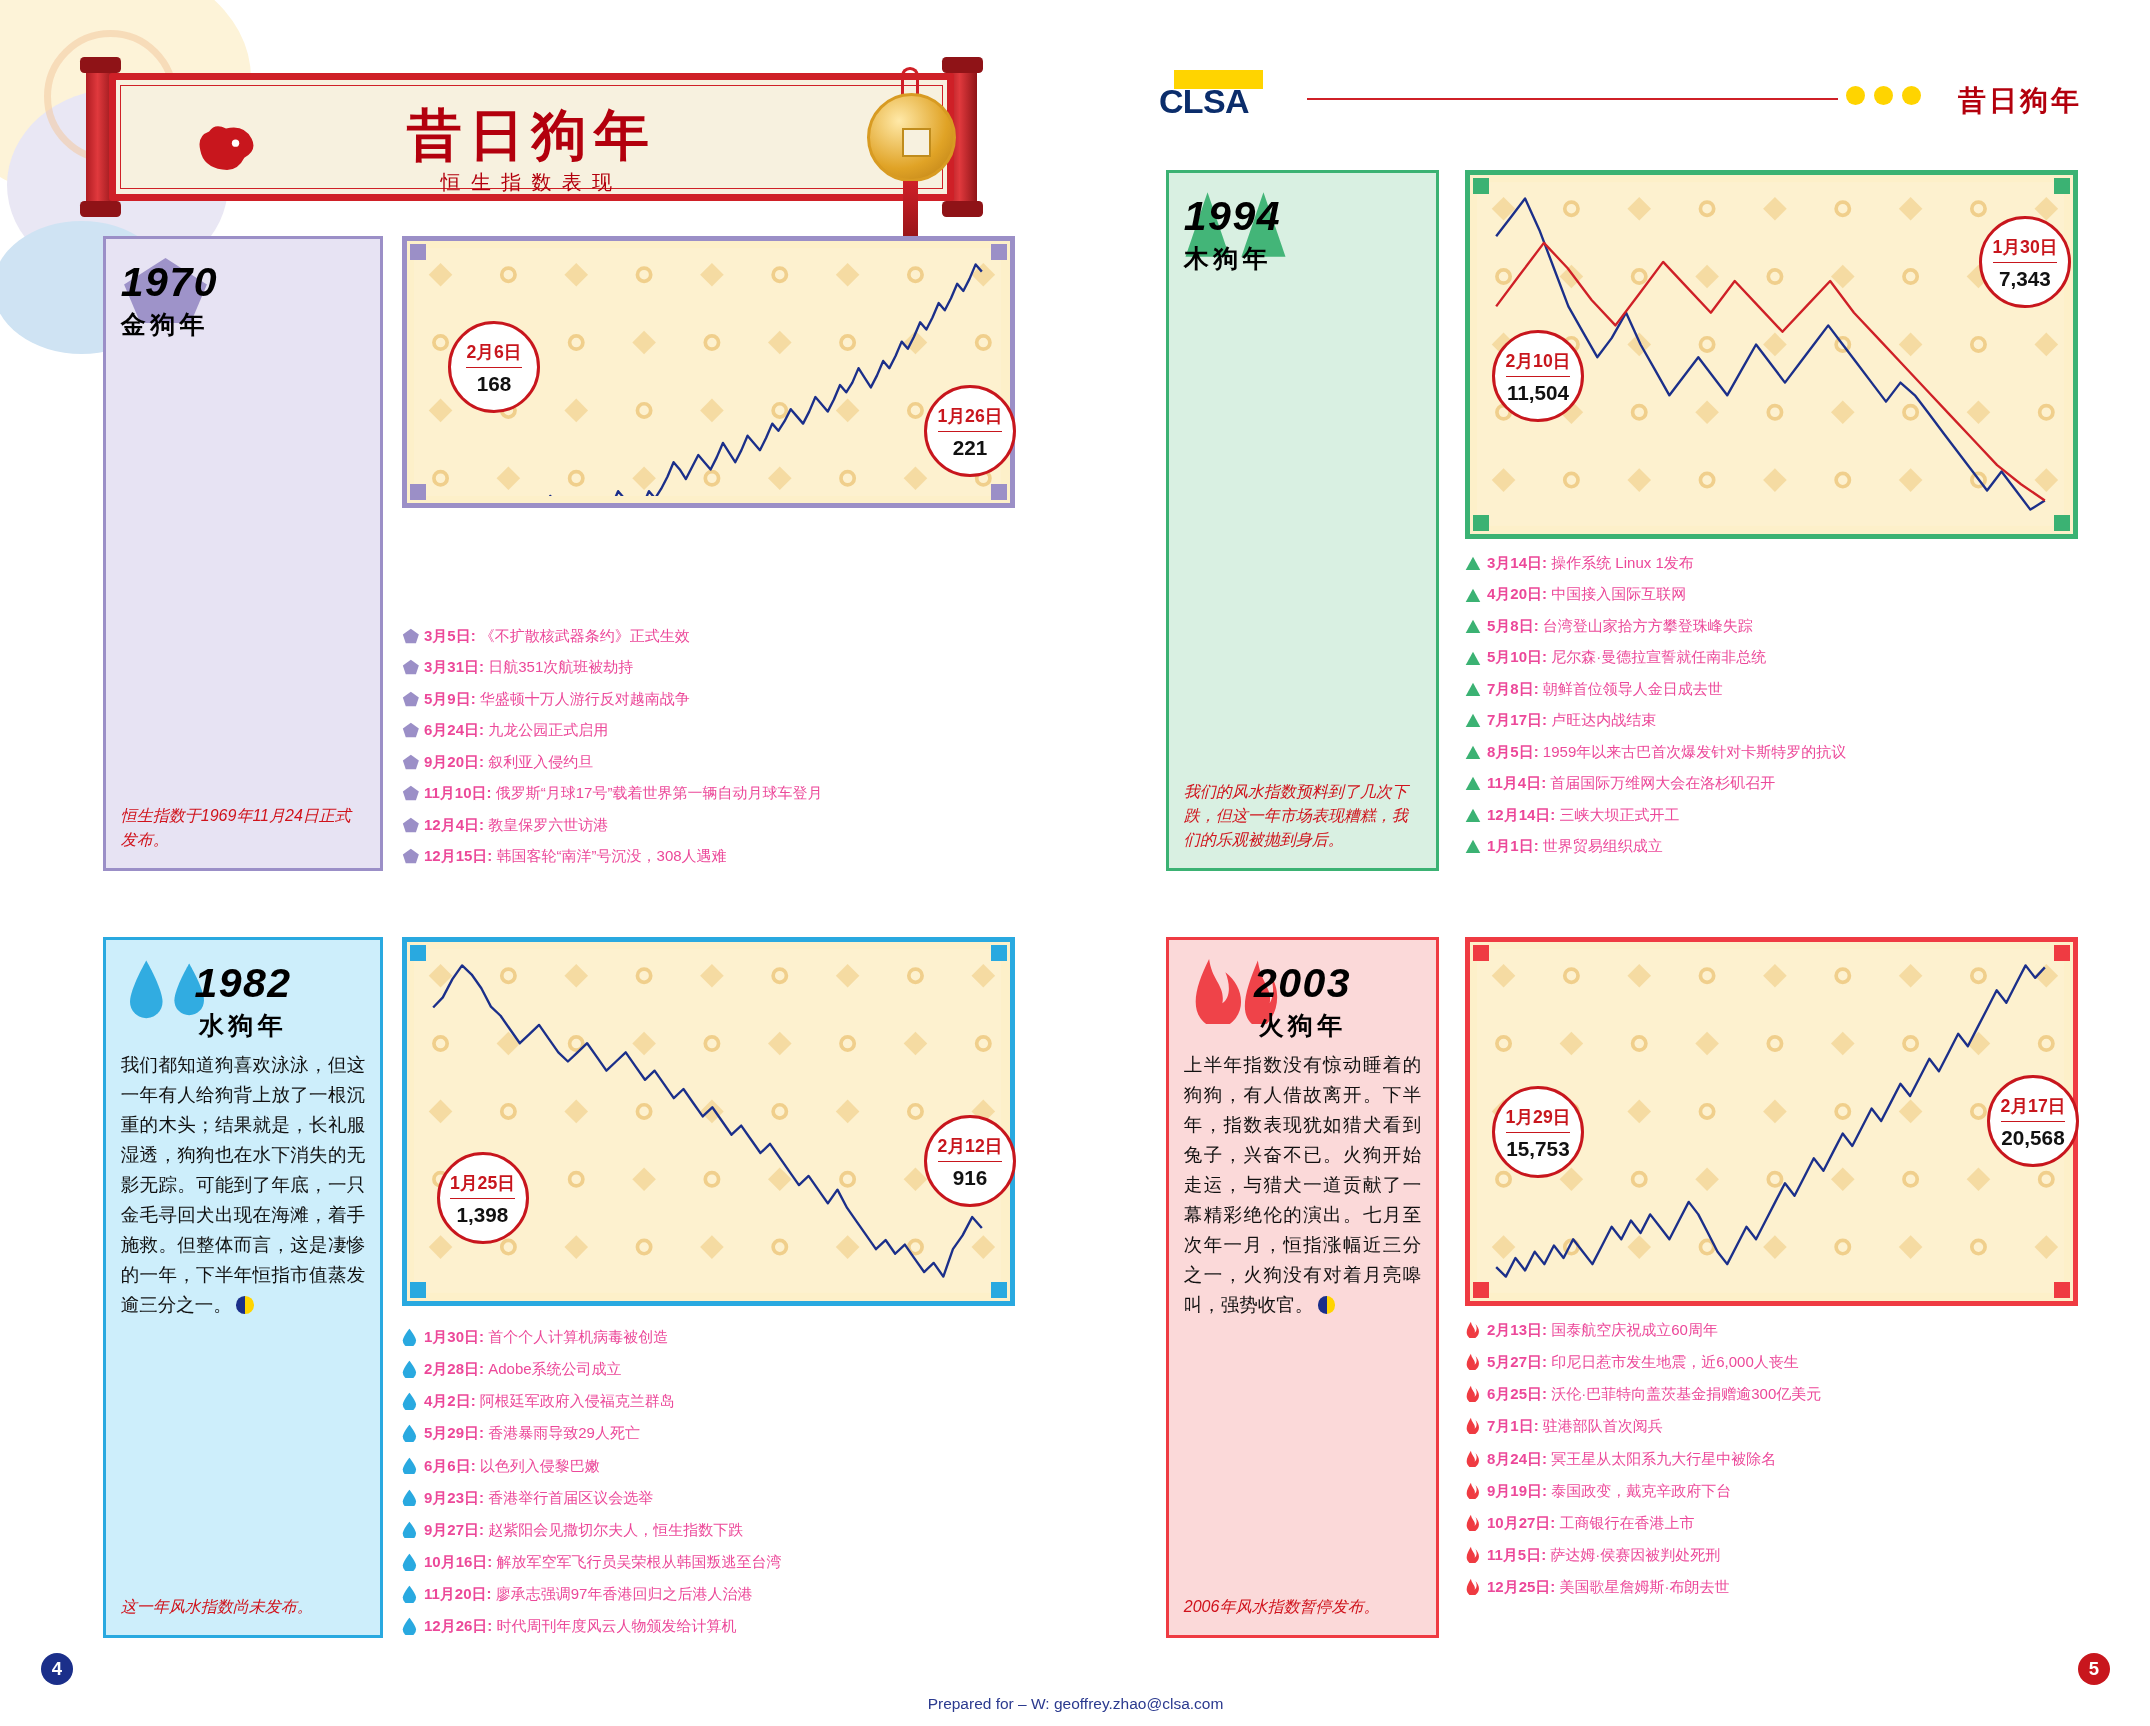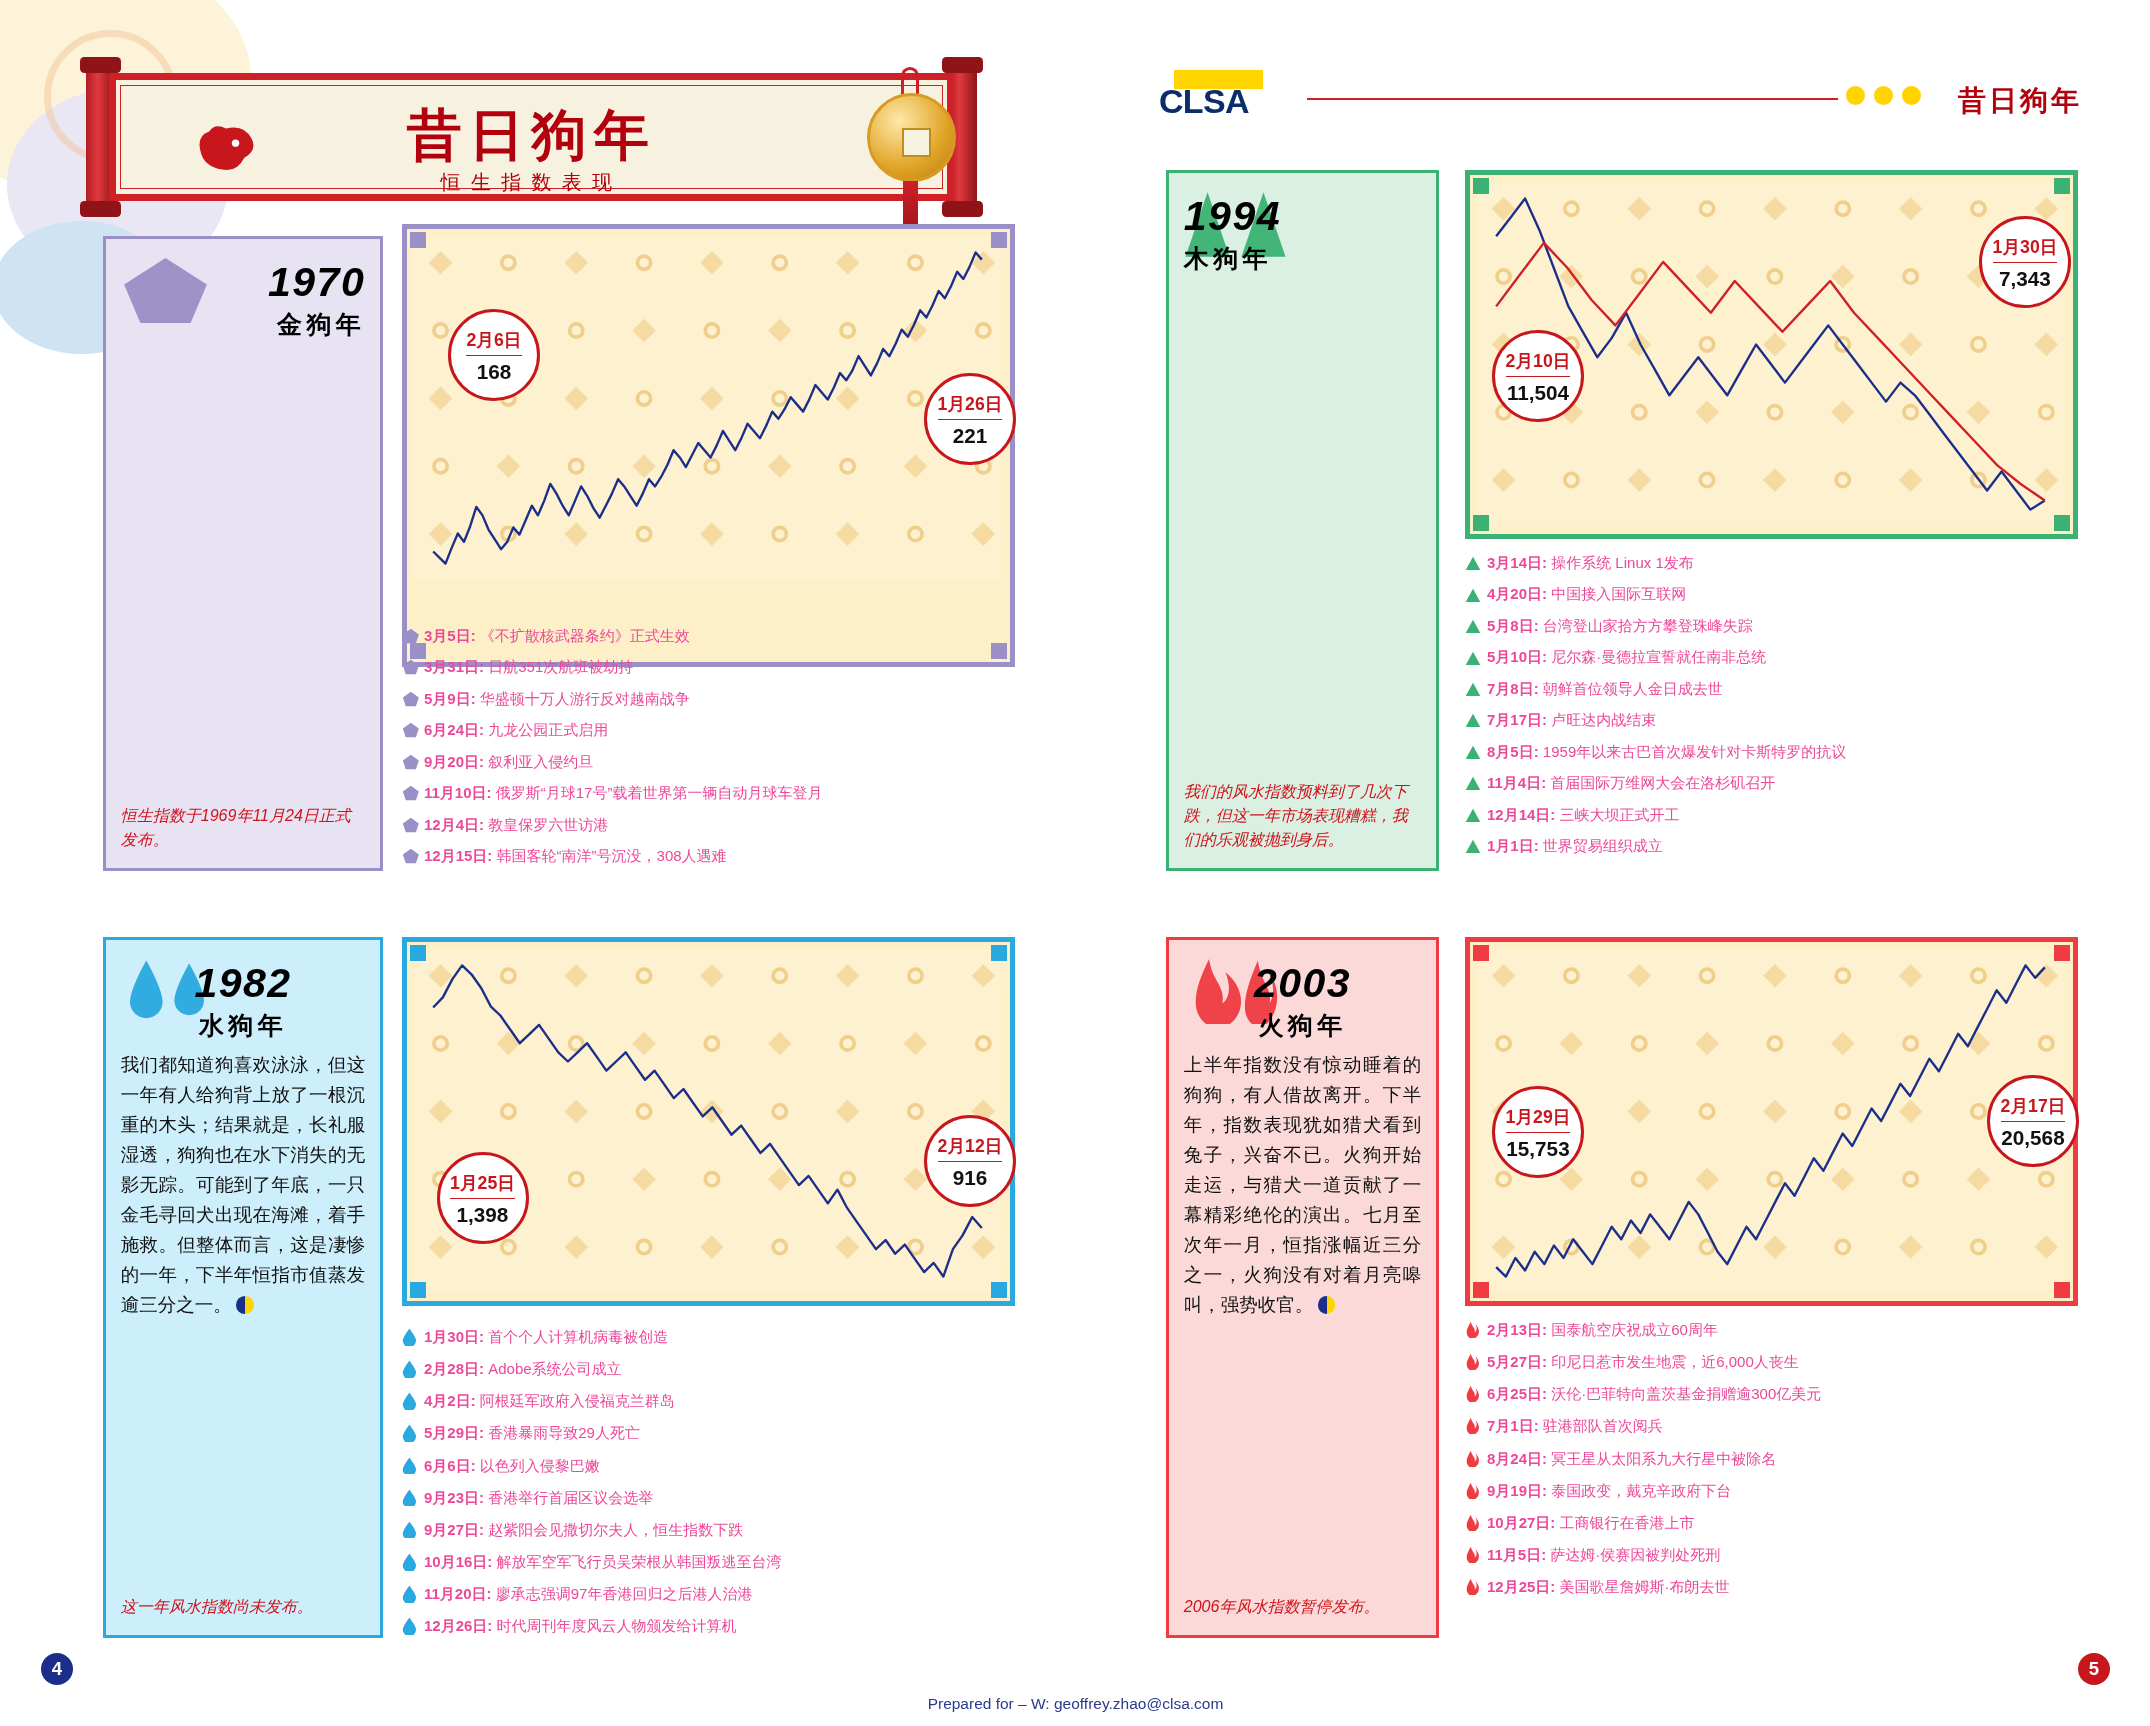--- a/index.html
+++ b/index.html
@@ -118,28 +118,28 @@
       </div>
     <div class="clsa-title">昔日狗年</div>
   </div>
 
   <div id="panels-root">
       <div class="sidebox" style="left: 103px; top: 236px; width: 280px; height: 635px; border-color: rgb(155, 143, 199); background: rgb(231, 227, 243);">
         <div style="position:relative;height:81px">
           <div style="position:absolute;left:0;top:0;opacity:.95"><svg width="89" height="71" viewBox="0 0 120 96">
               <polygon points="60,4 116,40 94,92 26,92 4,40" fill="#9b8fc7"></polygon>
             </svg></div>
-          <div style="position:absolute;left:0;right:0;top:4.4px;text-align:right">
+          <div style="position:absolute;left:0;right:8px;top:4.4px;text-align:left">
             <div class="year">1970</div>
             <div class="elem">金狗年</div>
           </div>
         </div>
         <div class="note">恒生指数于1969年11月24日正式发布。</div>
       </div>
-      <div class="chartbox" style="left: 402px; top: 224px; width: 613px; height: 443px; border-color: rgb(155, 143, 199);">
+      <div class="chartbox" style="left: 402px; top: 236px; width: 613px; height: 272px; border-color: rgb(155, 143, 199);">
         <div class="chart-inner">
           <svg width="587" height="344" viewBox="0 0 796 466" style="position:absolute;left:0;top:0">
             <rect width="796" height="466" fill="#fdf1cf"></rect>
             <path d="M20 36 l16 -16 l16 16 l-16 16 Z" fill="#f3d79a" opacity=".85"></path>
             <circle cx="128" cy="36" r="9" fill="none" stroke="#f0cf8c" stroke-width="5"></circle>
             <path d="M204 36 l16 -16 l16 16 l-16 16 Z" fill="#f3d79a" opacity=".85"></path>
             <circle cx="312" cy="36" r="9" fill="none" stroke="#f0cf8c" stroke-width="5"></circle>
             <path d="M388 36 l16 -16 l16 16 l-16 16 Z" fill="#f3d79a" opacity=".85"></path>
             <circle cx="496" cy="36" r="9" fill="none" stroke="#f0cf8c" stroke-width="5"></circle>
             <path d="M572 36 l16 -16 l16 16 l-16 16 Z" fill="#f3d79a" opacity=".85"></path>

